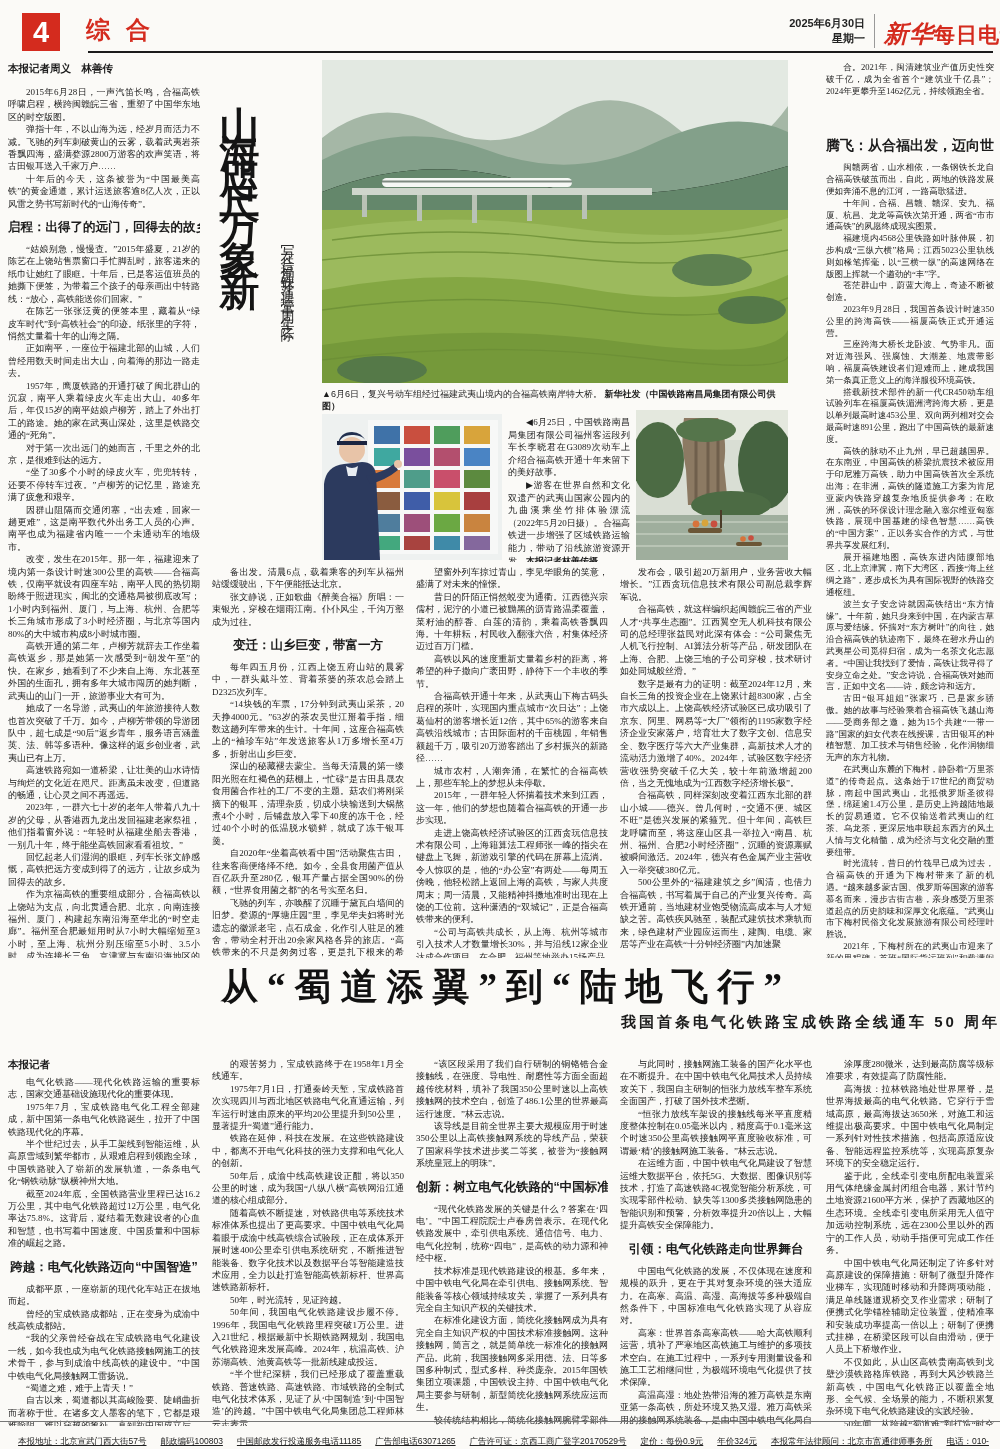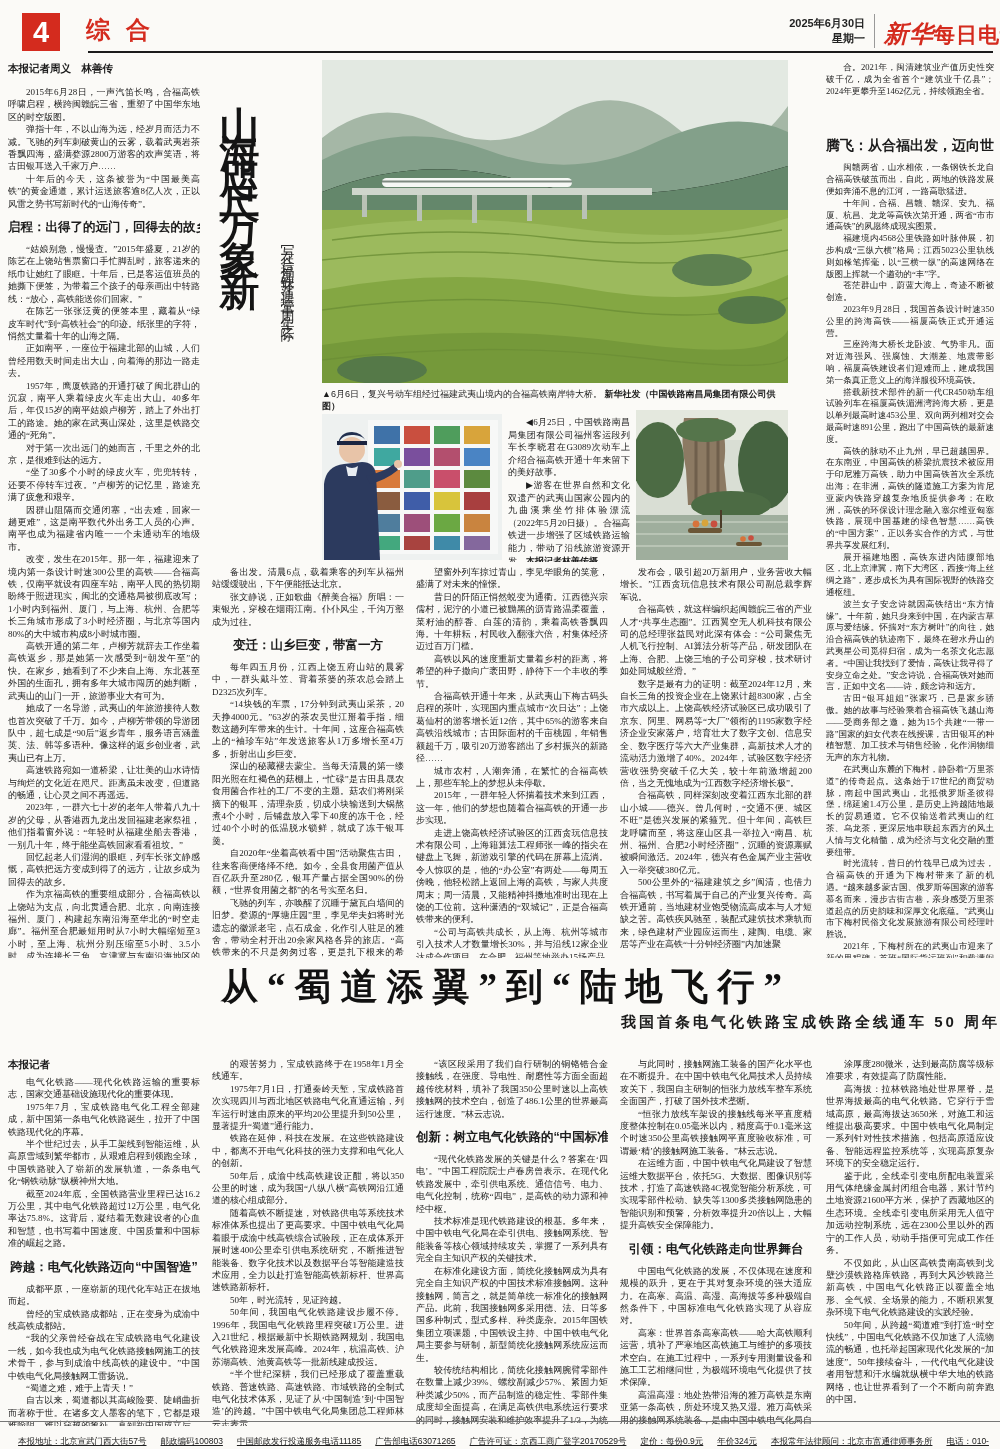--- a/index.html
+++ b/index.html
@@ -315,20 +315,21 @@
         <p>随着高铁不断提速，对铁路供电等系统技术标准体系也提出了更高要求。中国中铁电气化局着眼于成渝中线高铁综合试验段，正在成体系开展时速400公里牵引供电系统研究，不断推进智能装备、数字化技术以及数据平台等智能建造技术应用，全力以赴打造智能高铁新标杆、世界高速铁路新标杆。</p>
         <p>50年，时光流转，见证跨越。</p>
         <p>50年间，我国电气化铁路建设步履不停。1996年，我国电气化铁路里程突破1万公里。进入21世纪，根据最新中长期铁路网规划，我国电气化铁路迎来发展高峰。2024年，杭温高铁、沪苏湖高铁、池黄高铁等一批新线建成投运。</p>
         <p>“半个世纪深耕，我们已经形成了覆盖重载铁路、普速铁路、高速铁路、市域铁路的全制式电气化技术体系，见证了从‘中国制造’到‘中国智造’的跨越。”中国中铁电气化局集团总工程师林云志表示。</p>
       </div>
   </div>
 
   <div class="abs col" style="left:416px;top:0;width:192px;height:368px;">
     <div class="paras">
         <p>“该区段采用了我们自行研制的铜铬锆合金接触线，在强度、导电性、耐磨性等方面全面超越传统材料，填补了我国350公里时速以上高铁接触网的技术空白，创造了486.1公里的世界最高运行速度。”林云志说。</p>
+        <p>该导线是目前全世界主要大规模应用于时速350公里以上高铁接触网系统的导线产品，荣获了国家科学技术进步奖二等奖，被誉为“接触网系统皇冠上的明珠”。</p>
       </div>
     <h3 class="col-heading">创新：树立电气化铁路的“中国标准”</h3>
     <div class="paras">
         <p>“现代化铁路发展的关键是什么？答案在‘四电’。”中国工程院院士卢春房曾表示。在现代化铁路发展中，牵引供电系统、通信信号、电力、电气化控制，统称“四电”，是高铁的动力源和神经中枢。</p>
         <p>技术标准是现代铁路建设的根基。多年来，中国中铁电气化局在牵引供电、接触网系统、智能装备等核心领域持续攻关，掌握了一系列具有完全自主知识产权的关键技术。</p>
         <p>在标准化建设方面，简统化接触网成为具有完全自主知识产权的中国技术标准接触网。这种接触网，简言之，就是简单统一标准化的接触网产品。此前，我国接触网多采用德、法、日等多国多种制式，型式多样、种类庞杂。2015年国铁集团立项课题，中国铁设主持、中国中铁电气化局主要参与研制，新型简统化接触网系统应运而生。</p>
         <p>较传统结构相比，简统化接触网腕臂零部件在数量上减少39%、螺纹副减少57%、紧固力矩种类减少50%，而产品制造的稳定性、零部件集成度却全面提高，在满足高铁供电系统运行要求的同时，接触网安装和维护效率提升了1/3，为统一全套标准装备、智能识别零部件故障提供了基础保障。</p>
       </div>
   </div>
 
@@ -344,20 +345,21 @@
         <p>高寒：世界首条高寒高铁——哈大高铁顺利运营，填补了严寒地区高铁施工与维护的多项技术空白。在施工过程中，一系列专用测量设备和施工工艺相继问世，为极端环境电气化提供了技术保障。</p>
         <p>高温高湿：地处热带沿海的雅万高铁是东南亚第一条高铁，所处环境又热又湿。雅万高铁采用的接触网系统装备，是由中国中铁电气化局自主生产的简统化接触网装备。</p>
       </div>
   </div>
 
   <div class="abs col" style="left:826px;top:0;width:168px;height:368px;">
     <div class="paras">
         <p>涂厚度280微米，达到最高防腐等级标准要求，有效提高了防腐性能。</p>
         <p>高海拔：拉林铁路地处世界屋脊，是世界海拔最高的电气化铁路。它穿行于雪域高原，最高海拔达3650米，对施工和运维提出极高要求。中国中铁电气化局制定一系列针对性技术措施，包括高原适应设备、智能远程监控系统等，实现高原复杂环境下的安全稳定运行。</p>
         <p>鉴于此，全线牵引变电所配电装置采用气体绝缘金属封闭组合电器，累计节约土地资源21600平方米，保护了西藏地区的生态环境。全线牵引变电所采用无人值守加远动控制系统，远在2300公里以外的西宁的工作人员，动动手指便可完成工作任务。</p>
+        <p>中国中铁电气化局还制定了许多针对高原建设的保障措施：研制了微型升降作业梯车，实现随时移动和升降两项动能，满足单线隧道观桥交叉作业需求；研制了便携式化学锚栓辅助定位装置，使精准率和安装成功率提高一倍以上；研制了便携式挂梯，在桥梁区段可以自由滑动，便于人员上下桥墩作业。</p>
         <p>不仅如此，从山区高铁贵南高铁到戈壁沙漠铁路格库铁路，再到大风沙铁路兰新高铁，中国电气化铁路正以覆盖全地形、全气候、全场景的能力，不断积累复杂环境下电气化铁路建设的实践经验。</p>
         <p>50年间，从跨越“蜀道难”到打造“时空快线”，中国电气化铁路不仅加速了人流物流的畅通，也托举起国家现代化发展的“加速度”。50年接续奋斗，一代代电气化建设者用智慧和汗水编就纵横中华大地的铁路网络，也让世界看到了一个不断向前奔跑的中国。</p>
       </div>
   </div>
 </div>
 
 <div class="footer">
   <div><span>本报地址：北京宣武门西大街57号</span><span>邮政编码100803</span><span>中国邮政发行投递服务电话11185</span><span>广告部电话63071265</span><span>广告许可证：京西工商广登字20170529号</span><span>定价：每份0.9元</span><span>年价324元</span><span>本报常年法律顾问：北京市富通律师事务所</span><span>电话：010-88406617，13901102545</span></div>
 </div>
 

